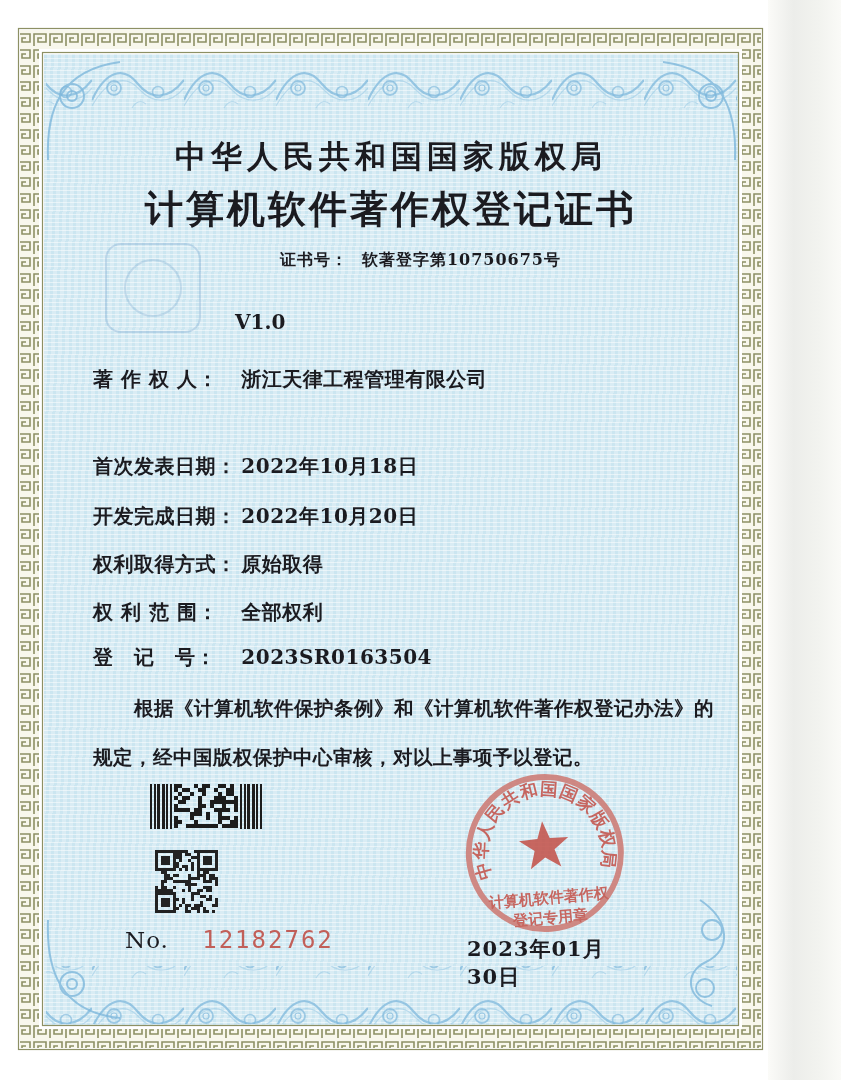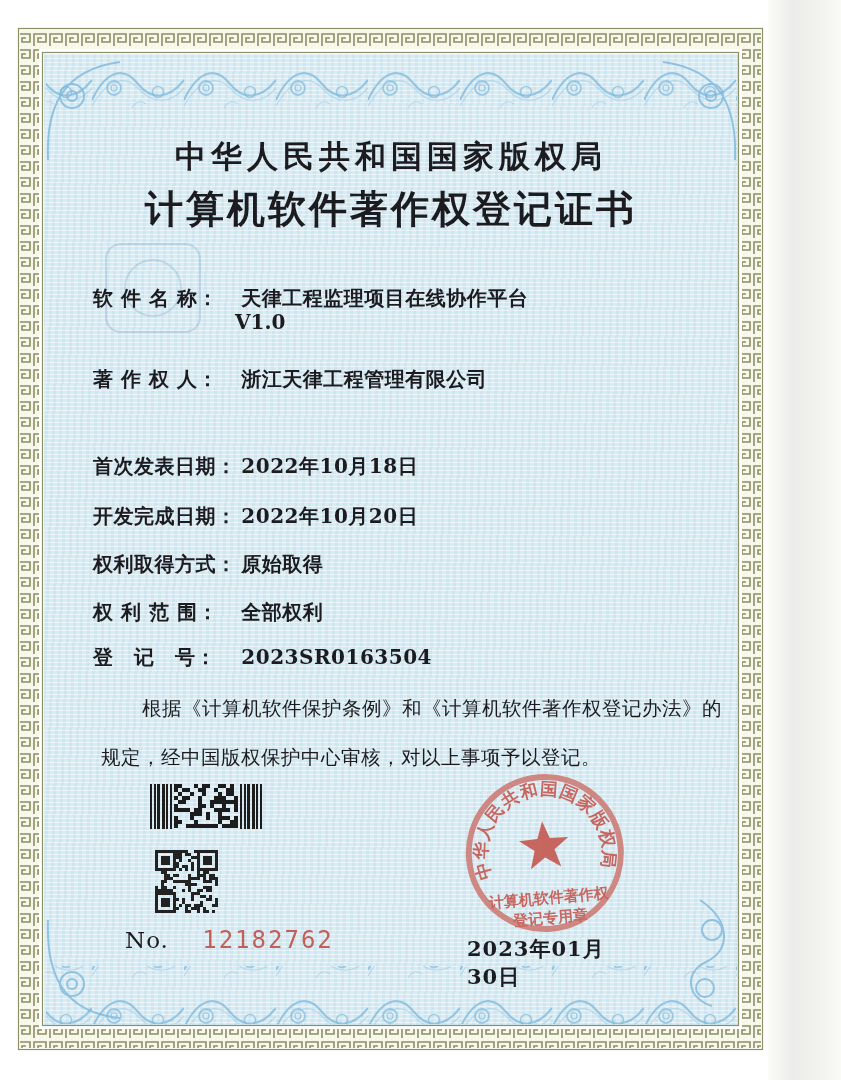--- a/index.html
+++ b/index.html
@@ -29,21 +29,21 @@
   .cert-title{left:0;top:130px;width:694px;text-align:center;font-size:38px;font-weight:bold;letter-spacing:3px;}
   .certno-line{top:196px;right:50px;font-size:16px;font-weight:bold;letter-spacing:1px;}
   .certno-line .lbl{margin-right:14px;}
 
   .field-row{left:49px;font-size:20px;white-space:nowrap;}
   .field-row .flabel{display:inline-block;width:142px;font-weight:bold;letter-spacing:.5px;}
   .field-row .fvalue{font-weight:600;letter-spacing:.5px;}
   .r0{top:231px;} .r0b{top:256px;left:191px;font-size:20px;font-weight:600;}
   .r1{top:312px;} .r2{top:399px;} .r3{top:449px;} .r4{top:497px;} .r5{top:545px;} .r6{top:590px;}
 
-  .statement{left:57px;top:630px;width:650px;font-size:19.5px;line-height:49px;font-weight:400;letter-spacing:.5px;}
+  .statement{left:49px;top:630px;width:650px;font-size:19.5px;line-height:49px;font-weight:700;letter-spacing:.5px;}
   .statement .ln1{text-indent:2.1em;}
 
   .watermark{
     left:61px;top:189px;width:92px;height:86px;border:2px solid rgba(118,165,206,.33);
     border-radius:16px;
   }
   .watermark i{
     position:absolute;left:17px;top:14px;width:54px;height:54px;border:2px solid rgba(118,165,206,.30);
     border-radius:50%;display:block;
   }
@@ -125,25 +125,24 @@
   <div class="content">
 
     <div class="watermark">
         <i></i>
       </div>
 
     <div class="authority">中华人民共和国国家版权局</div>
 
     <div class="cert-title">计算机软件著作权登记证书</div>
 
-
-    <div class="field-row r0">
-      <span class="flabel">软 件 名 称：</span>
-      <span class="fvalue">天律工程监理项目在线协作平台</span>
-    </div>
+    <div class="certno-line">
+      <span class="lbl">证书号：</span><span>软著登字第10750675号</span>
+    </div>
+
     <div class="r0b">V1.0</div>
 
     <div class="field-row r1">
       <span class="flabel">著 作 权 人：</span>
       <span class="fvalue">浙江天律工程管理有限公司</span>
     </div>
     <div class="field-row r2">
       <span class="flabel">首次发表日期：</span>
       <span class="fvalue">2022年10月18日</span>
     </div>

